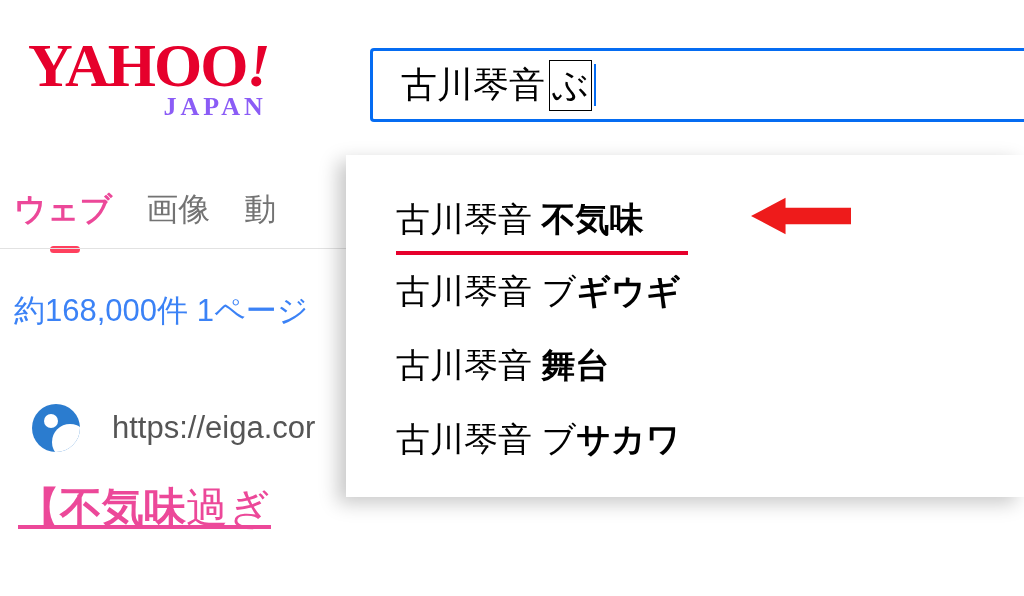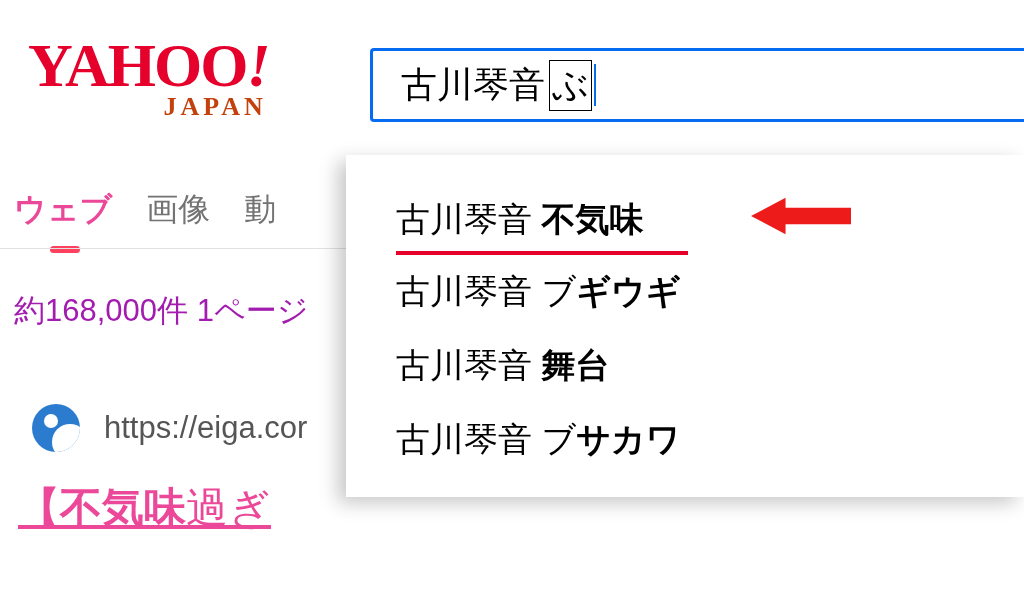--- a/index.html
+++ b/index.html
@@ -22,21 +22,21 @@
     font-size: 62px;
     font-weight: 900;
     color: #e6002c;
     letter-spacing: -2px;
     line-height: 0.9;
   }
   .logo-main .bang { font-style: italic; }
   .logo-sub {
     font-family: Georgia, serif;
     font-weight: 700;
-    color: #c2410c;
+    color: #8b5cf6;
     font-size: 26px;
     letter-spacing: 4px;
     text-align: right;
     margin-top: -2px;
     padding-right: 2px;
   }
 
   .search-box {
     position: absolute;
     top: 48px;
@@ -97,30 +97,30 @@
     left: 0;
     width: 370px;
     border-top: 1px solid #e2e2e2;
   }
 
   .result-count {
     position: absolute;
     top: 290px;
     left: 14px;
     font-size: 31px;
-    color: #a21caf;
+    color: #3b82f6;
   }
 
   .result-item {
     position: absolute;
     top: 404px;
     left: 32px;
     display: flex;
     align-items: center;
-    gap: 24px;
+    gap: 32px;
   }
   .favicon {
     width: 48px;
     height: 48px;
     border-radius: 50%;
     background: #2b7ccf;
     position: relative;
     overflow: hidden;
   }
   .favicon::after {

